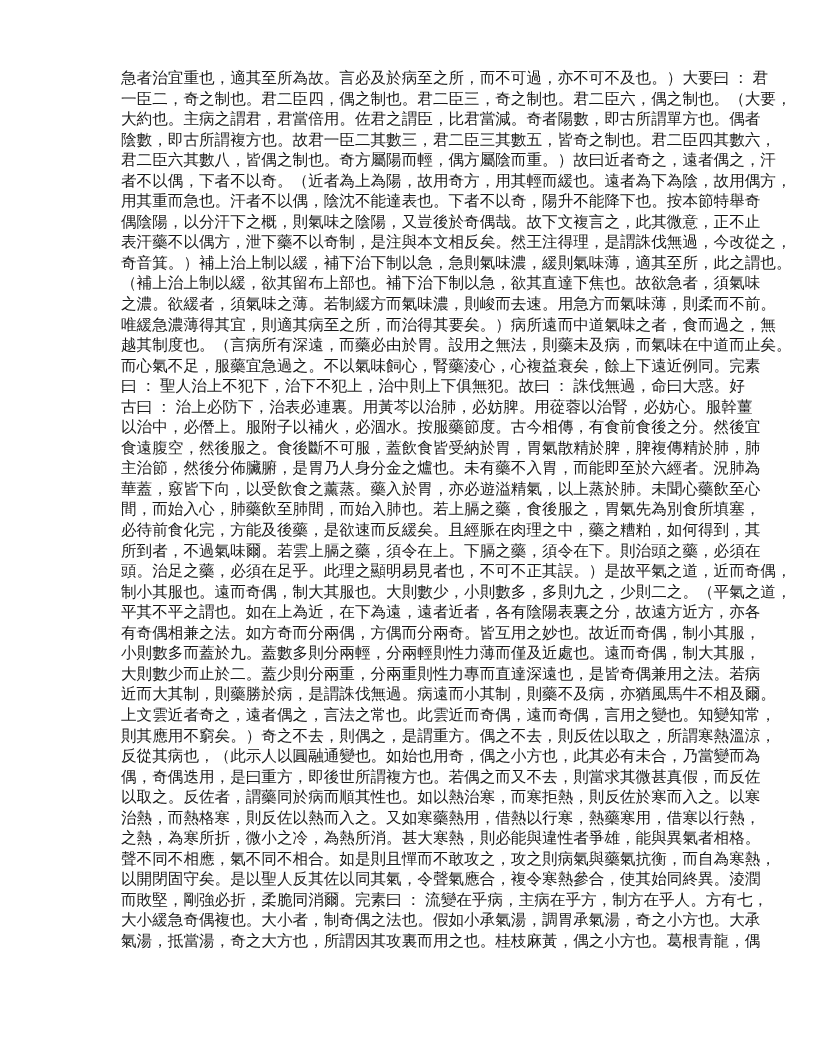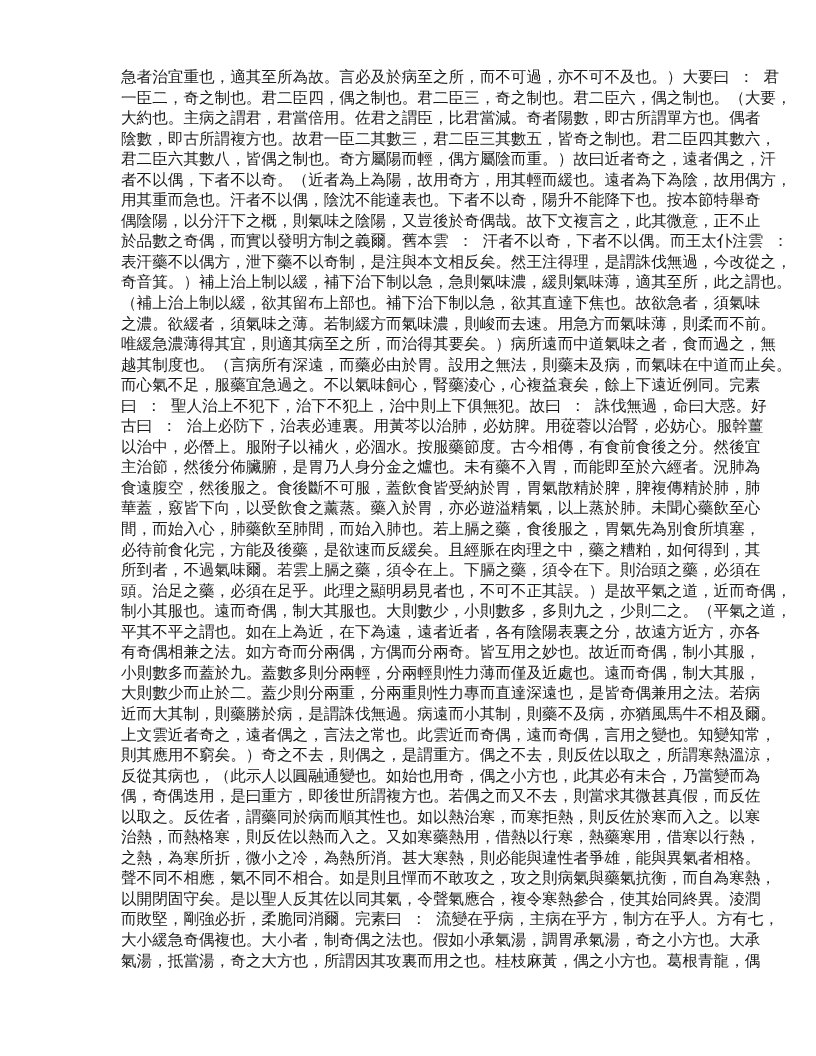--- a/index.html
+++ b/index.html
@@ -2,21 +2,21 @@
 <html><head>
   <meta charset="utf-8">
   <style>
     html, body { margin: 0; padding: 0; background: #ffffff; }
     body { width: 816px; height: 1056px; position: relative; overflow: hidden; }
     .page {
       position: absolute;
       left: 121px;
       top: 68px;
       width: 578px;
-      font-family: Liberation Mono, monospace;
+      font-family: Liberation Serif, serif;
       font-size: 15.6px;
       line-height: 20.55px;
       color: #1a1a1a;
     }
     .line {
       display: block;
       white-space: nowrap;
       text-align: justify;
       text-align-last: justify;
       height: 20.55px;
@@ -29,33 +29,32 @@
 <div class="page">
   <div id="text-body">
     <span class="line">急者治宜重也，適其至所為故。言必及於病至之所，而不可過，亦不可不及也。）大要曰 ： 君</span>
     <span class="line">一臣二，奇之制也。君二臣四，偶之制也。君二臣三，奇之制也。君二臣六，偶之制也。（大要，</span>
     <span class="line">大約也。主病之謂君，君當倍用。佐君之謂臣，比君當減。奇者陽數，即古所謂單方也。偶者</span>
     <span class="line">陰數，即古所謂複方也。故君一臣二其數三，君二臣三其數五，皆奇之制也。君二臣四其數六，</span>
     <span class="line">君二臣六其數八，皆偶之制也。奇方屬陽而輕，偶方屬陰而重。）故曰近者奇之，遠者偶之，汗</span>
     <span class="line">者不以偶，下者不以奇。（近者為上為陽，故用奇方，用其輕而緩也。遠者為下為陰，故用偶方，</span>
     <span class="line">用其重而急也。汗者不以偶，陰沈不能達表也。下者不以奇，陽升不能降下也。按本節特舉奇</span>
     <span class="line">偶陰陽，以分汗下之概，則氣味之陰陽，又豈後於奇偶哉。故下文複言之，此其微意，正不止</span>
-    <span class="line">於品數之奇偶，而實以發明方制之義爾。舊本雲 ： 汗者不以奇，下者不以偶。而王太仆注雲 ：</span>
     <span class="line">表汗藥不以偶方，泄下藥不以奇制，是注與本文相反矣。然王注得理，是謂誅伐無過，今改從之，</span>
     <span class="line">奇音箕。）補上治上制以緩，補下治下制以急，急則氣味濃，緩則氣味薄，適其至所，此之謂也。</span>
     <span class="line">（補上治上制以緩，欲其留布上部也。補下治下制以急，欲其直達下焦也。故欲急者，須氣味</span>
     <span class="line">之濃。欲緩者，須氣味之薄。若制緩方而氣味濃，則峻而去速。用急方而氣味薄，則柔而不前。</span>
     <span class="line">唯緩急濃薄得其宜，則適其病至之所，而治得其要矣。）病所遠而中道氣味之者，食而過之，無</span>
     <span class="line">越其制度也。（言病所有深遠，而藥必由於胃。設用之無法，則藥未及病，而氣味在中道而止矣。</span>
     <span class="line">而心氣不足，服藥宜急過之。不以氣味飼心，腎藥淩心，心複益衰矣，餘上下遠近例同。完素</span>
     <span class="line">曰 ： 聖人治上不犯下，治下不犯上，治中則上下俱無犯。故曰 ： 誅伐無過，命曰大惑。好</span>
     <span class="line">古曰 ： 治上必防下，治表必連裏。用黃芩以治肺，必妨脾。用蓯蓉以治腎，必妨心。服幹薑</span>
     <span class="line">以治中，必僭上。服附子以補火，必涸水。按服藥節度。古今相傳，有食前食後之分。然後宜</span>
+    <span class="line">食遠腹空，然後服之。食後斷不可服，蓋飲食皆受納於胃，胃氣散精於脾，脾複傳精於肺，肺</span>
     <span class="line">主治節，然後分佈臟腑，是胃乃人身分金之爐也。未有藥不入胃，而能即至於六經者。況肺為</span>
-    <span class="line">食遠腹空，然後服之。食後斷不可服，蓋飲食皆受納於胃，胃氣散精於脾，脾複傳精於肺，肺</span>
     <span class="line">華蓋，竅皆下向，以受飲食之薰蒸。藥入於胃，亦必遊溢精氣，以上蒸於肺。未聞心藥飲至心</span>
     <span class="line">間，而始入心，肺藥飲至肺間，而始入肺也。若上膈之藥，食後服之，胃氣先為別食所填塞，</span>
     <span class="line">必待前食化完，方能及後藥，是欲速而反緩矣。且經脈在肉理之中，藥之糟粕，如何得到，其</span>
     <span class="line">所到者，不過氣味爾。若雲上膈之藥，須令在上。下膈之藥，須令在下。則治頭之藥，必須在</span>
     <span class="line">頭。治足之藥，必須在足乎。此理之顯明易見者也，不可不正其誤。）是故平氣之道，近而奇偶，</span>
     <span class="line">制小其服也。遠而奇偶，制大其服也。大則數少，小則數多，多則九之，少則二之。（平氣之道，</span>
     <span class="line">平其不平之謂也。如在上為近，在下為遠，遠者近者，各有陰陽表裏之分，故遠方近方，亦各</span>
     <span class="line">有奇偶相兼之法。如方奇而分兩偶，方偶而分兩奇。皆互用之妙也。故近而奇偶，制小其服，</span>
     <span class="line">小則數多而蓋於九。蓋數多則分兩輕，分兩輕則性力薄而僅及近處也。遠而奇偶，制大其服，</span>
     <span class="line">大則數少而止於二。蓋少則分兩重，分兩重則性力專而直達深遠也，是皆奇偶兼用之法。若病</span>

